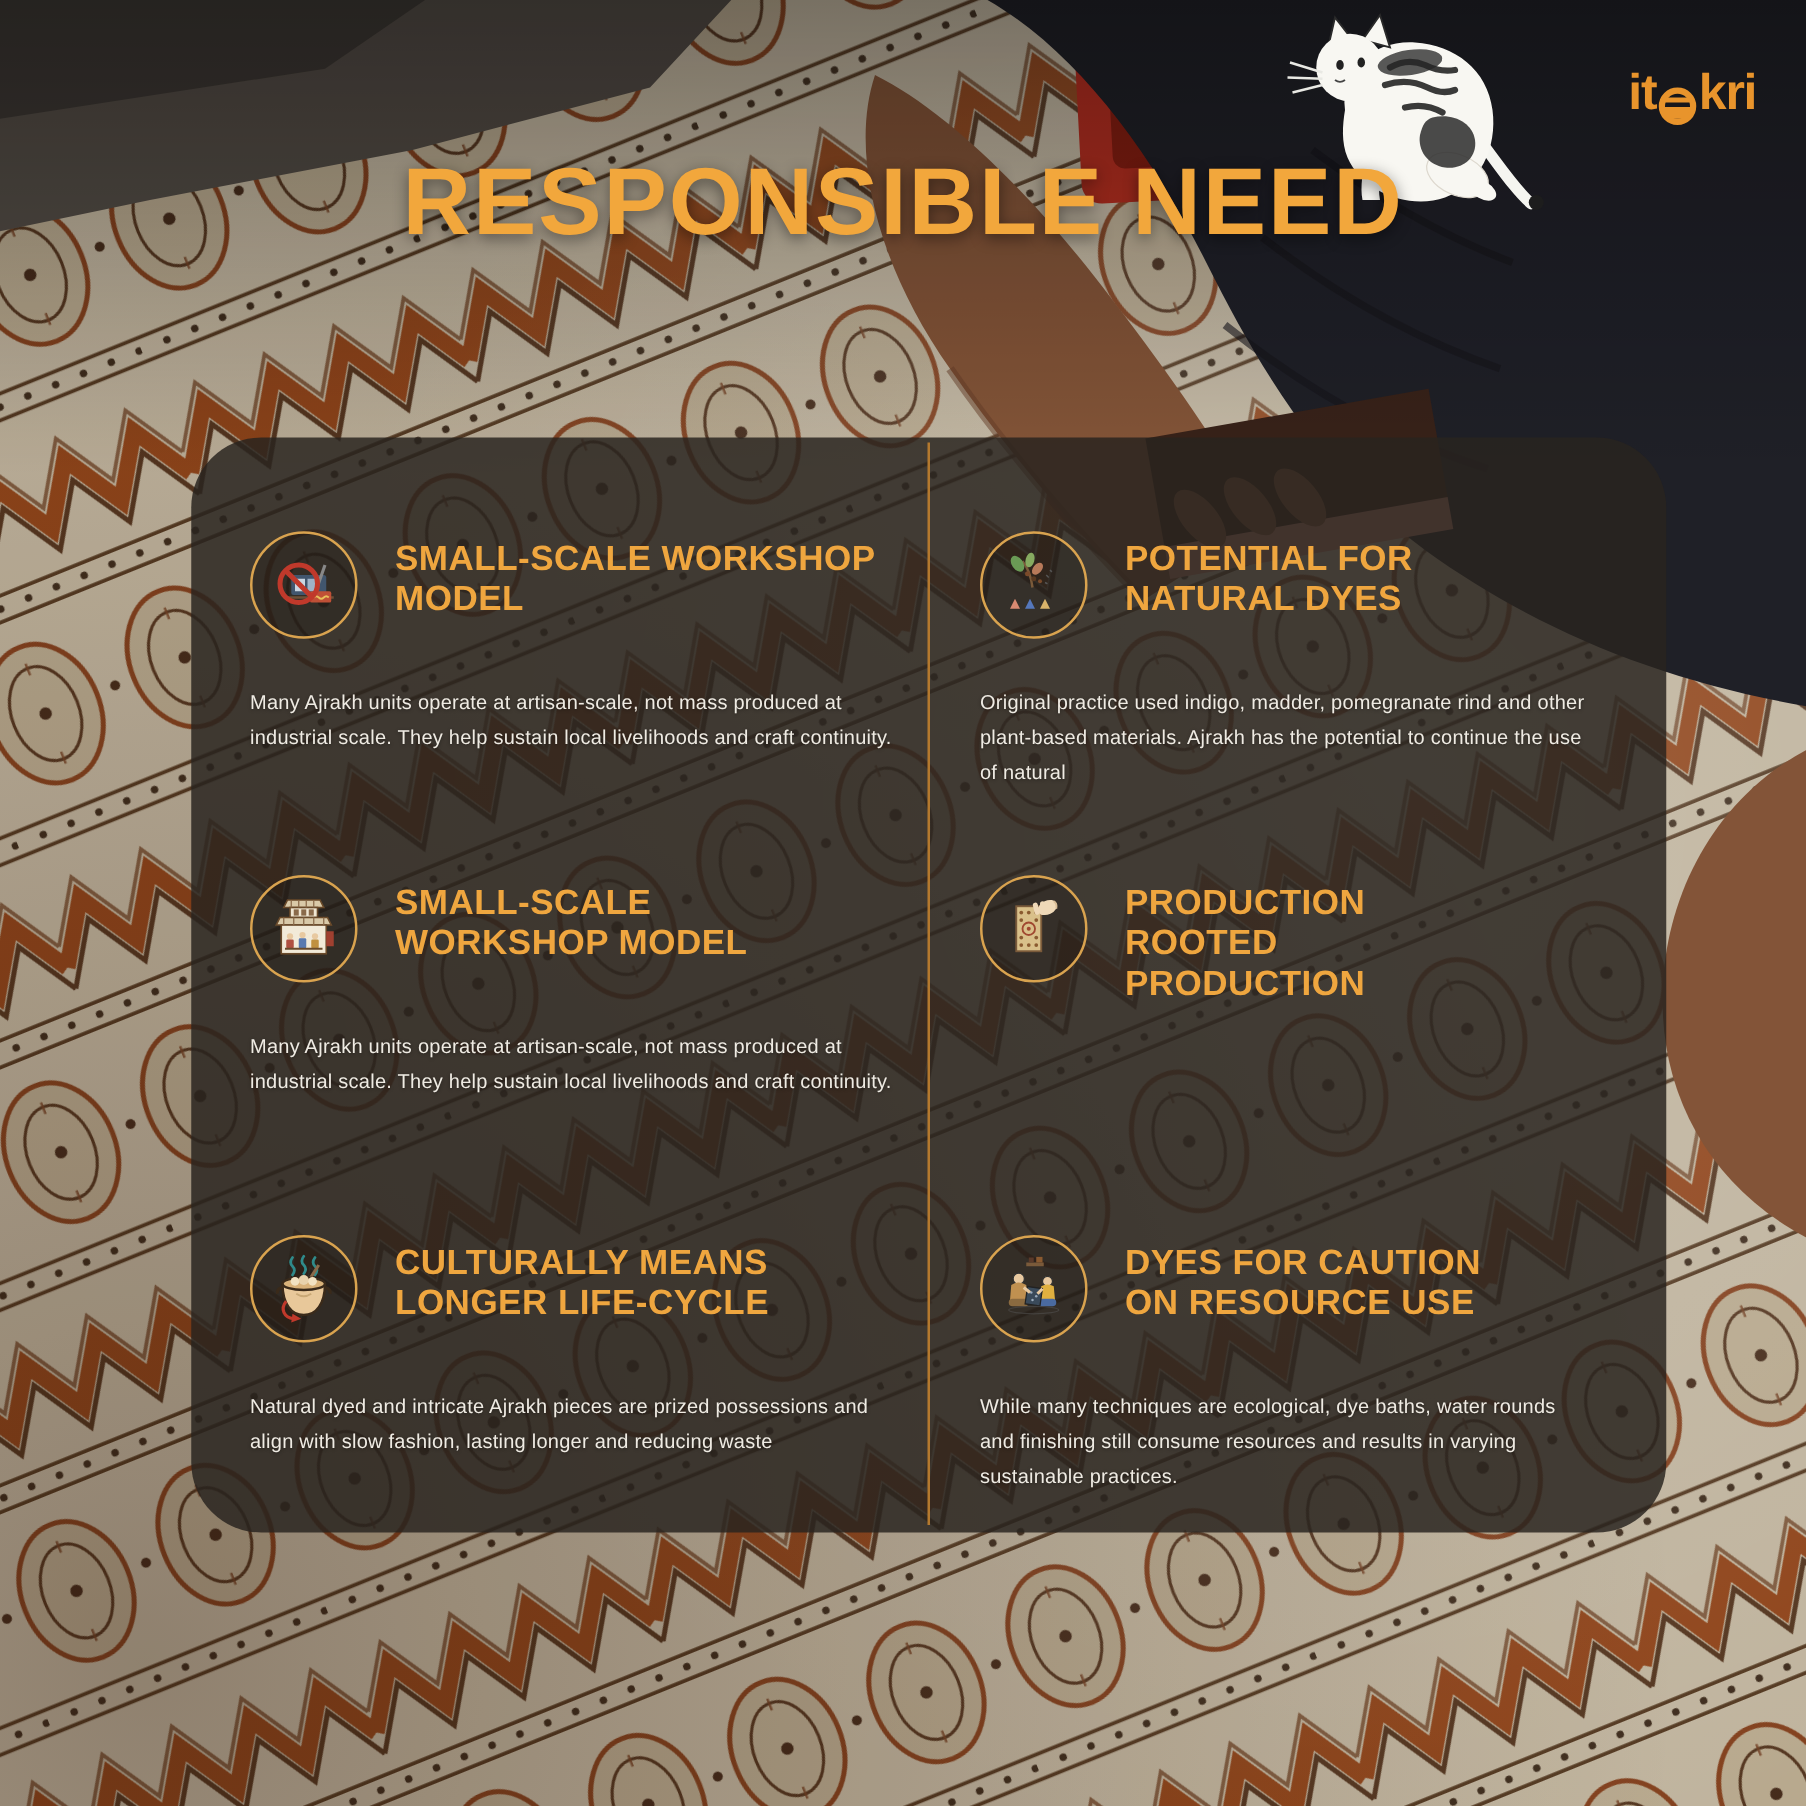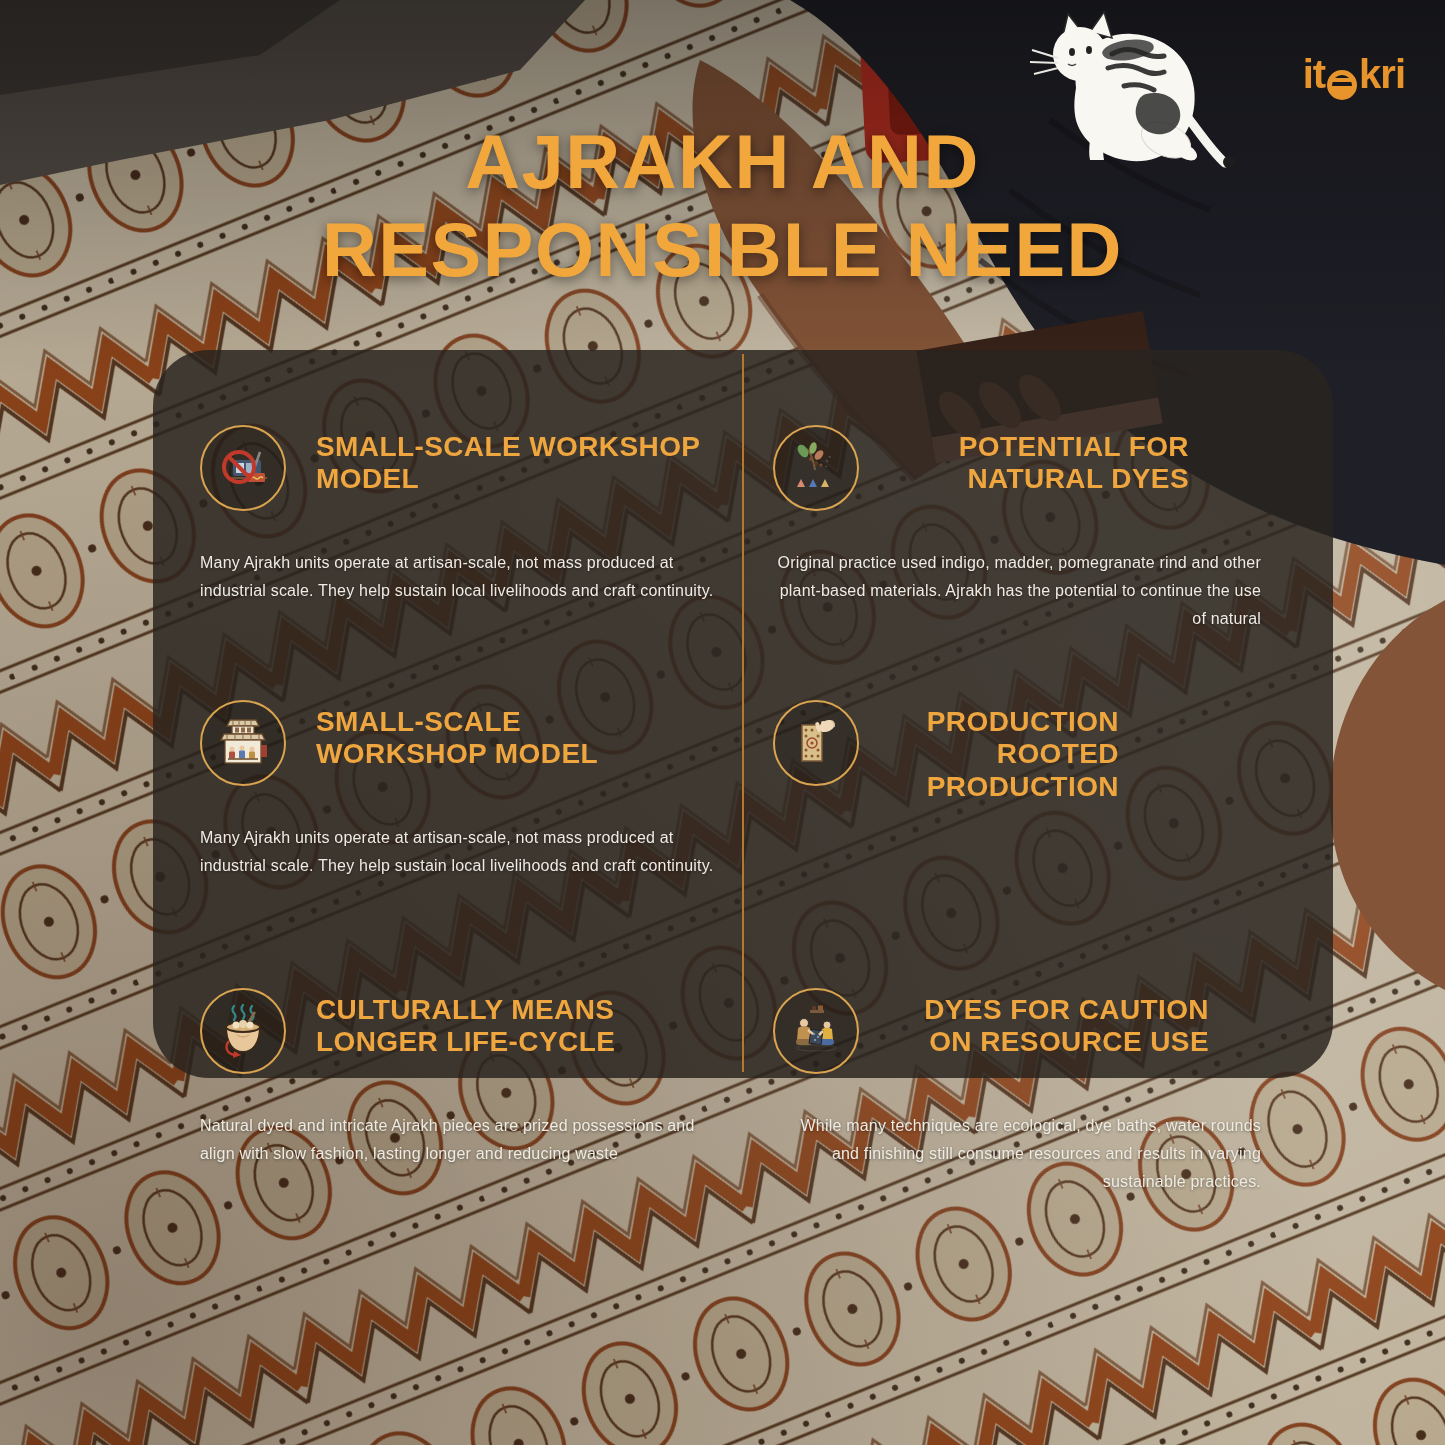--- a/index.html
+++ b/index.html
@@ -17,26 +17,26 @@
         color:#E8942C;letter-spacing:-1px;display:flex;align-items:flex-end;}
   .logo-o{display:inline-block;width:20px;height:20px;border:5px solid #E8942C;
           border-radius:50%;margin:0 2px;position:relative;top:3px;
           background:linear-gradient(rgba(0,0,0,0) 0 11px,#E8942C 11px);}
   .logo-o::before{content:"";position:absolute;left:-3px;right:-3px;top:3px;height:4px;
           background:#E8942C;border-radius:2px;}
 
   .cat{position:absolute;left:1028px;top:2px;}
 
   
-  .card{position:absolute;left:153px;top:350px;width:1180px;height:728px;
+  .card{position:absolute;left:153px;top:350px;width:1180px;height:876px;
         border-radius:56px;background:rgba(40,36,31,.84);display:flex;}
   .divider{position:absolute;left:50%;top:4px;bottom:6px;width:2px;margin-left:-1px;
         background:#B4792E;}
   .col{width:50%;box-sizing:border-box;padding:75px 20px 0 47px;}
-  .col.right{padding-left:30px;text-align:right;}
+  .col.right{padding-left:41px;}
   .section{margin:0;}
   .sec-1{height:275px;} .sec-2{height:288px;}
   .sec-head{display:flex;gap:30px;align-items:flex-start;height:86px;}
   .icon-circle{width:86px;height:86px;flex:0 0 86px;border-radius:50%;
         border:2px solid #D9A34F;box-sizing:border-box;background:rgba(18,15,12,.25);
         display:flex;align-items:center;justify-content:center;}
   .heading{margin:6px 0 0;font-size:28px;line-height:1.16;font-weight:700;
         color:#EFA63F;letter-spacing:.4px;}
   .hw1{max-width:430px;} .hw2{max-width:300px;} .hw3{max-width:350px;}
   .hw4{max-width:300px;} .hw5{max-width:230px;} .hw6{max-width:320px;}
@@ -179,21 +179,20 @@
     </g>
   </svg>
 
   <div class="logo">
       <span>it</span>
       <span class="logo-o"></span>
       <span>kri</span>
     </div>
 
   <div class="title">
-    <div>AJRAKH AND</div>
     <div>RESPONSIBLE NEED</div>
   </div>
 
   <div class="card">
     <div class="divider"></div>
 
     <div class="col left">
 
       <div class="section sec-1">
         <div class="sec-head">

